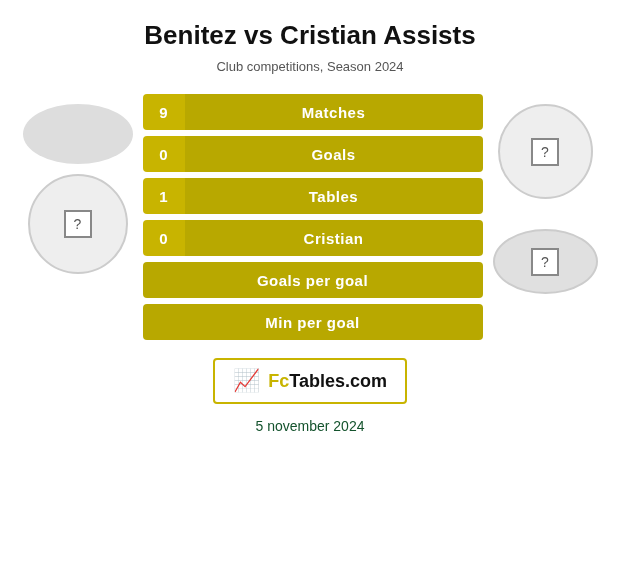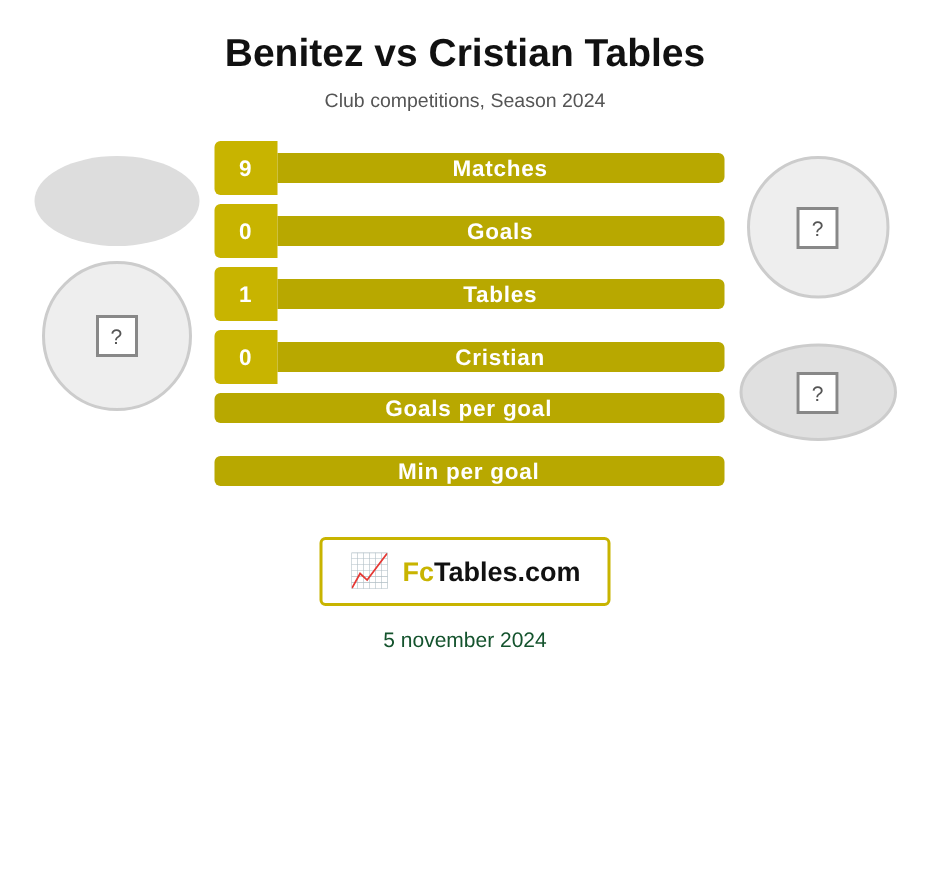--- a/index.html
+++ b/index.html
@@ -131,21 +131,21 @@
       justify-content: center;
       border-radius: 4px 0 0 4px;
     }
 
     .stat-label {
       background: #b8a800;
       color: #fff;
       font-weight: bold;
       font-size: 15px;
       flex: 1;
-      height: 20px;
+      height: 36px;
       display: flex;
       align-items: center;
       justify-content: center;
       border-radius: 0 4px 4px 0;
       letter-spacing: 0.5px;
     }
 
     .stat-row-nonum .stat-label {
       border-radius: 4px;
       width: 100%;
@@ -206,21 +206,21 @@
       font-size: 14px;
       color: #555;
       background: #fff;
     }
   </style>
 </head>
 <body>
 
 <div class="container">
 
-  <div class="title">Benitez vs Cristian Tables</div>
+  <div class="title">Benitez vs Cristian Assists</div>
   <div class="subtitle">Club competitions, Season 2024</div>
 
   <div class="main-area">
 
     <div class="left-avatars">
       <div class="avatar-large"></div>
       <div class="avatar-medium">
         <div class="question-icon">?</div>
       </div>
     </div>

